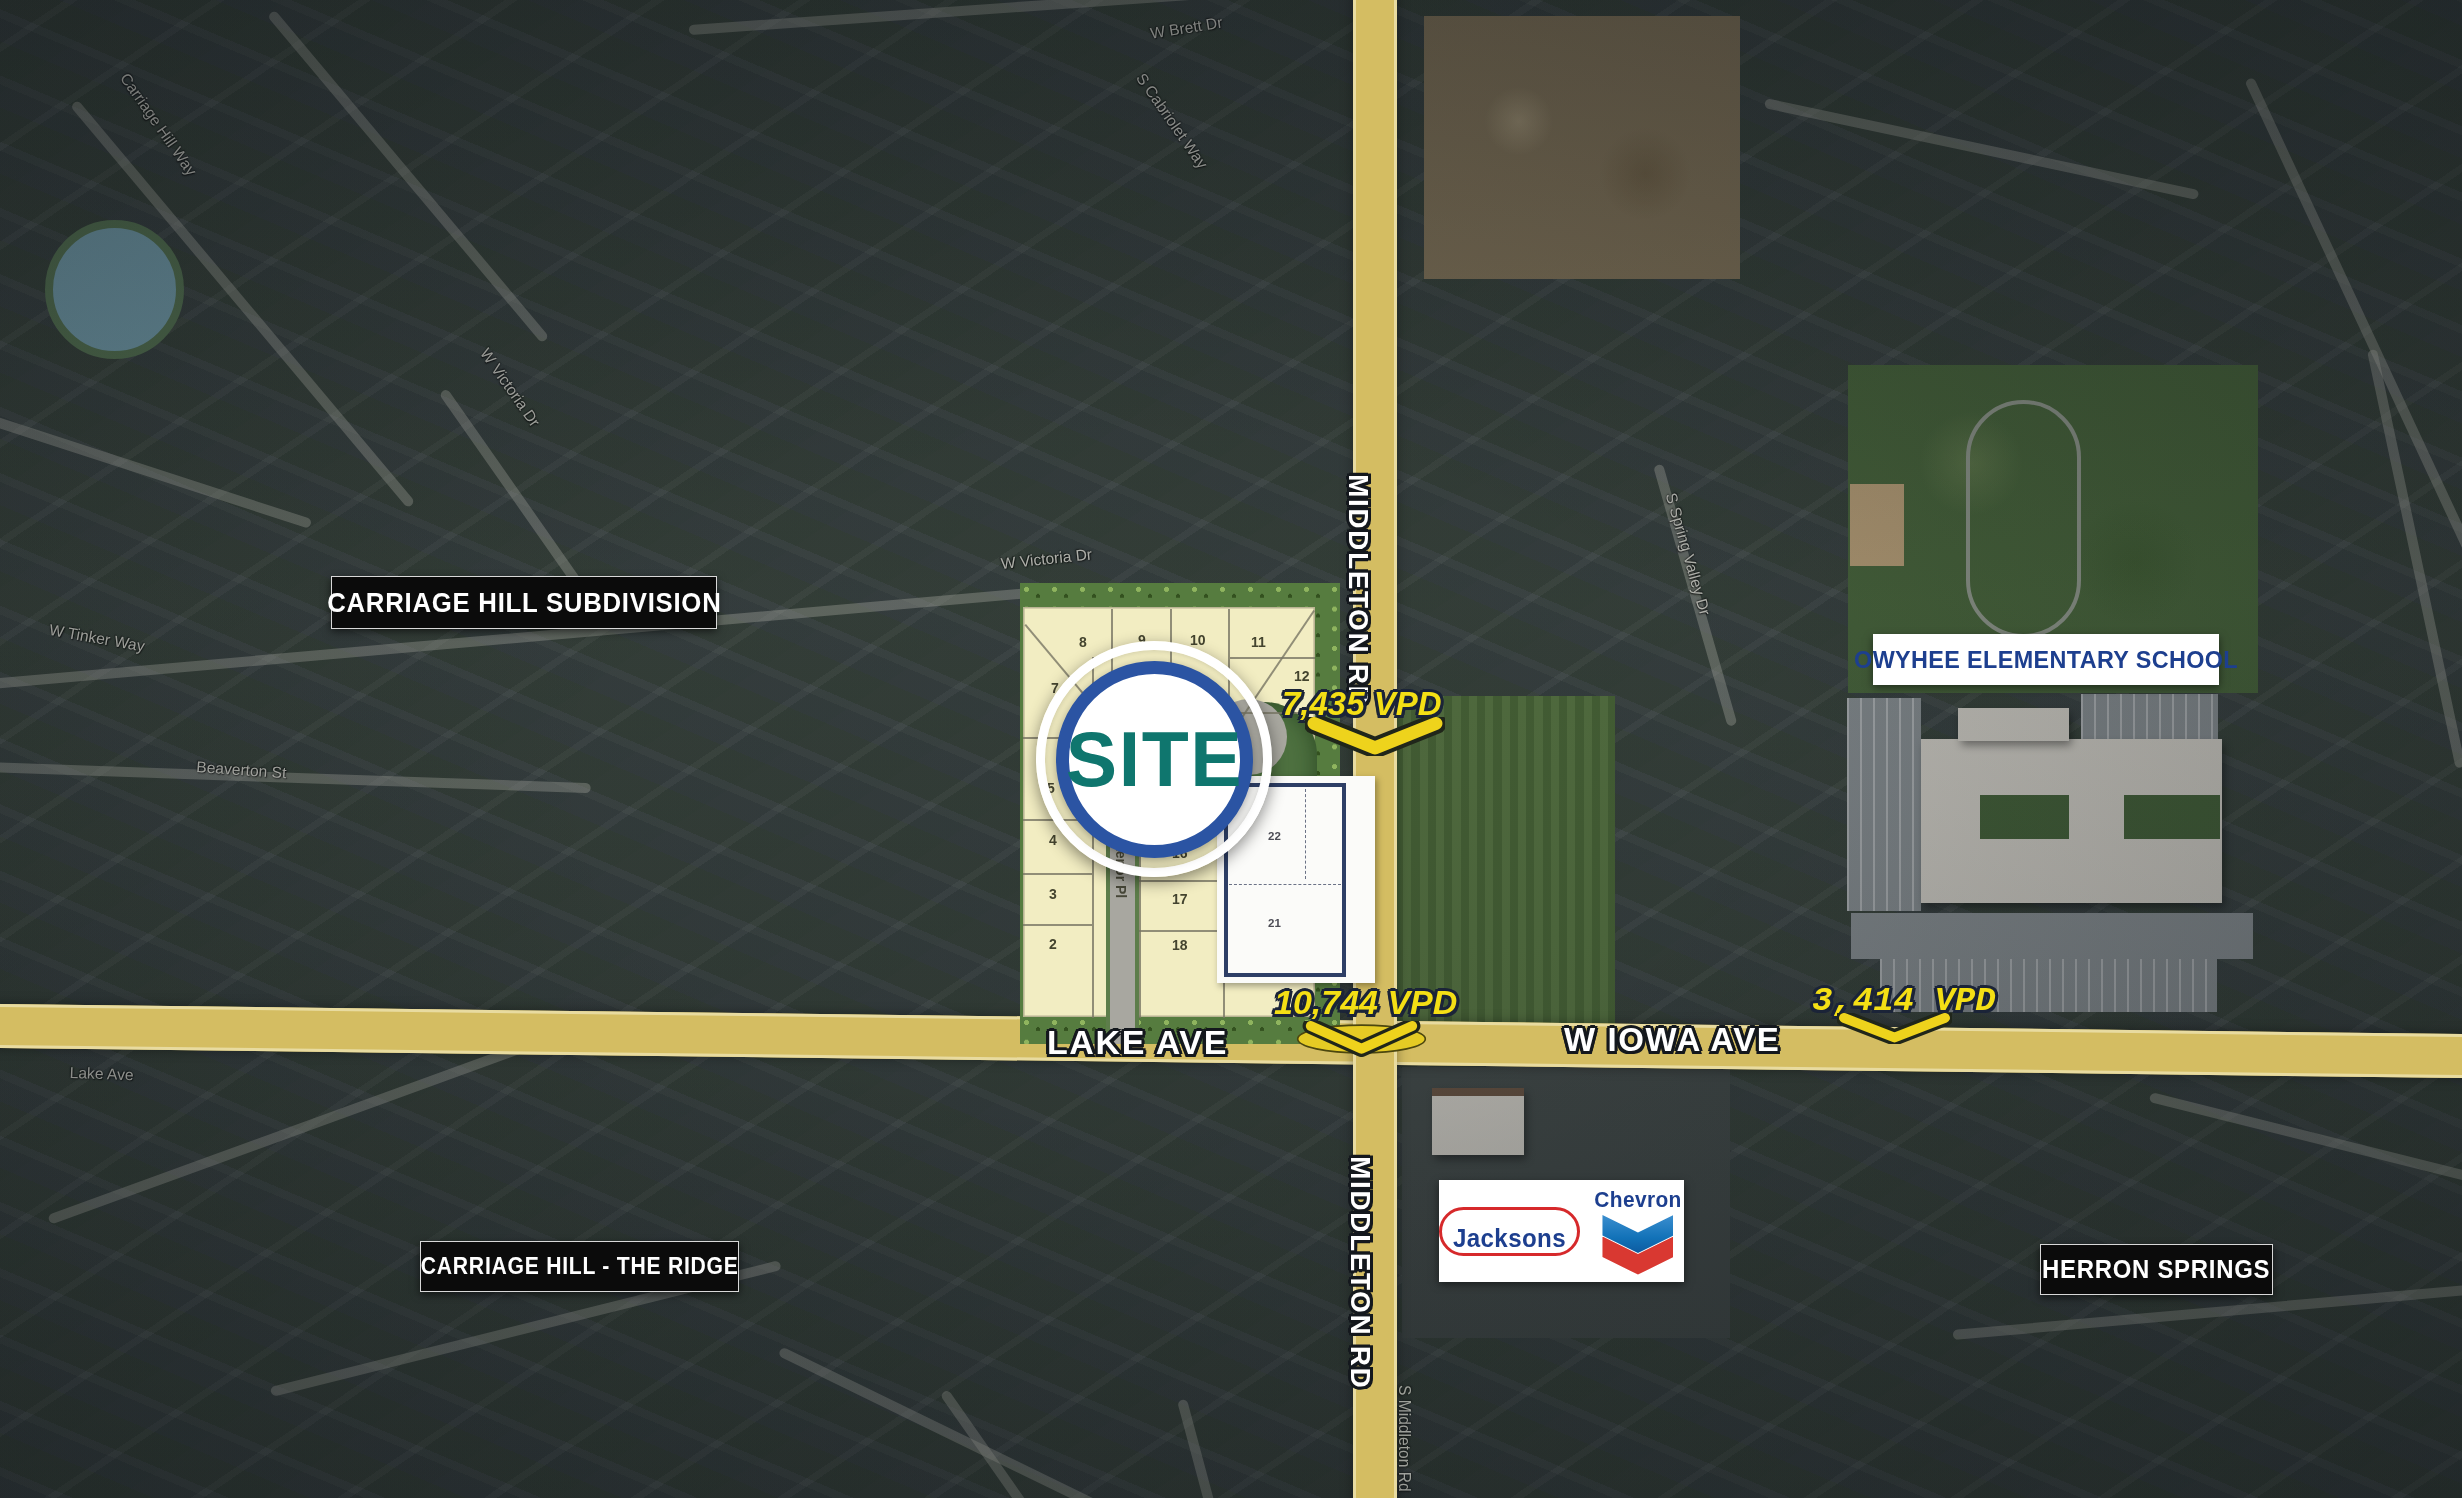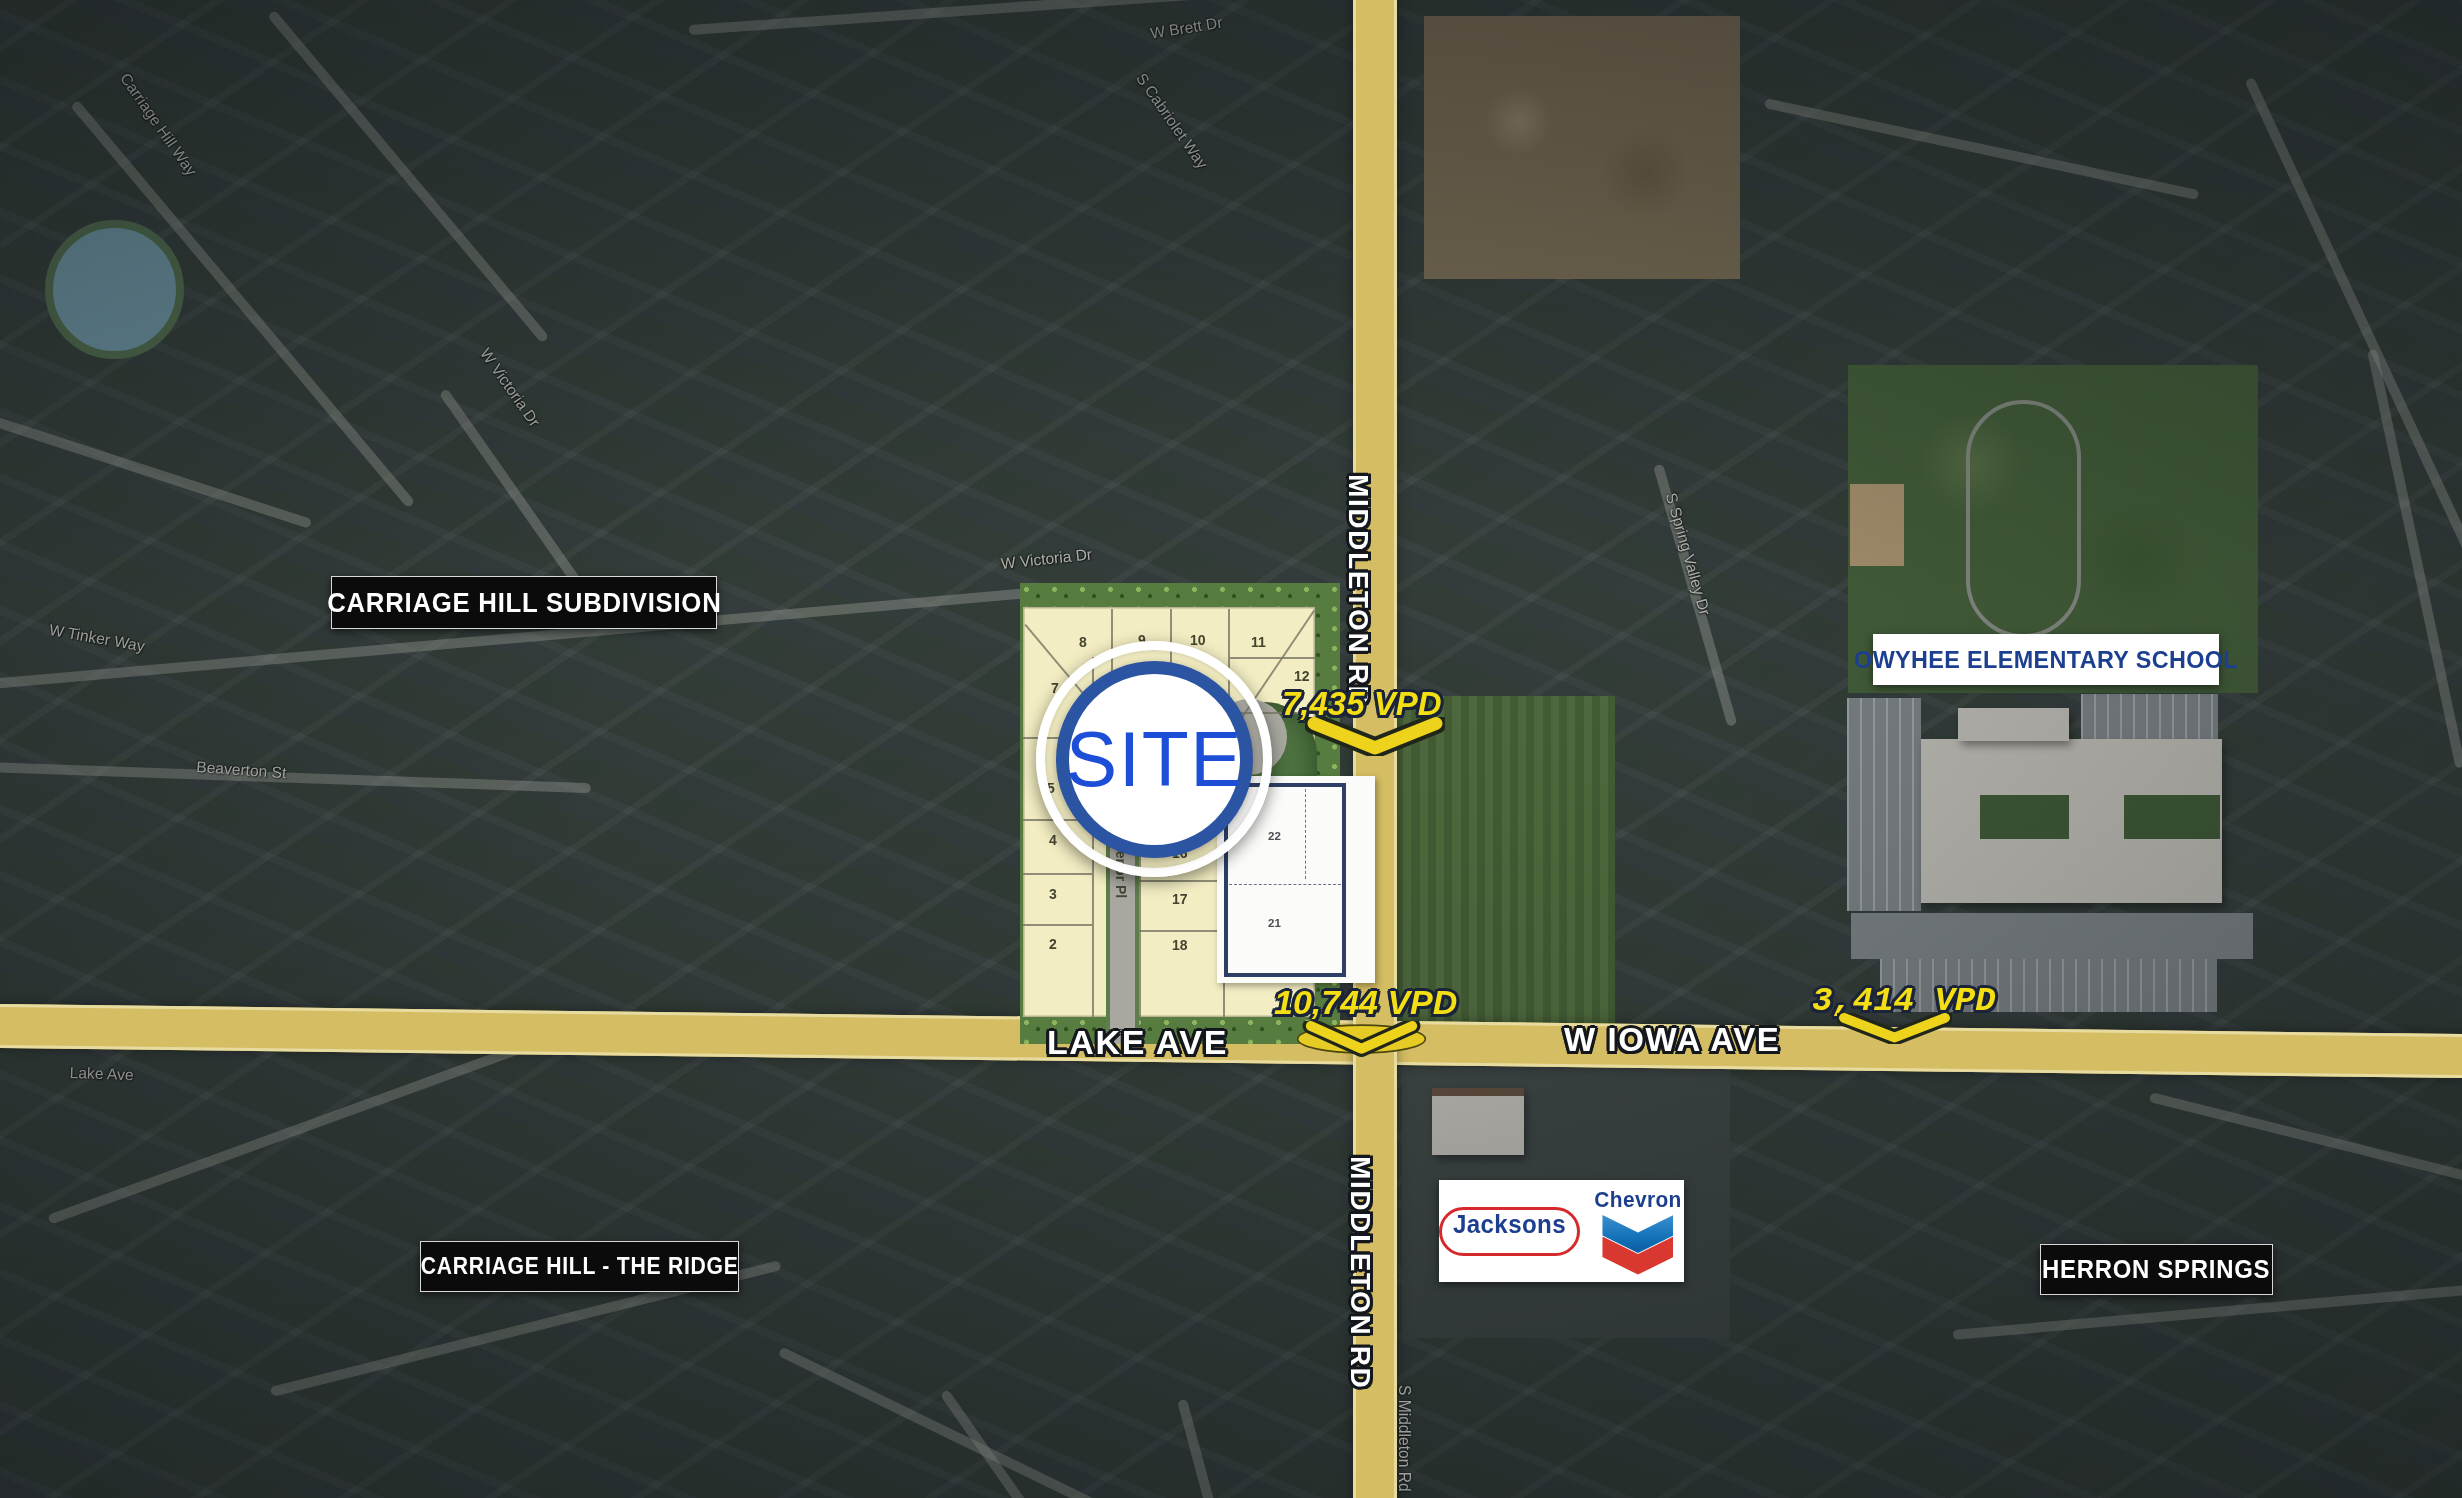--- a/index.html
+++ b/index.html
@@ -45,38 +45,38 @@
   .lenor-road{background:#a8a7a0;border-left:4.9px solid #5d7d4a;border-right:4.9px solid #5d7d4a;}
   .plat{background:#fbfbf9;box-shadow:1.6px 2.5px 6.6px rgba(0,0,0,.35);}
   .plat-inner{border:4.1px solid #2e3f66;}
   .plat-dash{border-top:1.6px dashed #6b7286;}
   .plat-num{font-size:11.5px;color:#4c4c55;font-weight:700;}
 
   
   .ring-outer{border:9.8px solid #fff;border-radius:50%;box-sizing:border-box;box-shadow:0 4.9px 16.4px rgba(0,0,0,.45), inset 0 0 6.6px rgba(0,0,0,.2);}
   .ring-inner{border:13px solid #2b54a3;background:#fff;border-radius:50%;box-sizing:border-box;
     display:flex;align-items:center;justify-content:center;box-shadow:0 3.3px 11.5px rgba(0,0,0,.35);}
-  .site-word{font-size:77px;font-weight:400;color:#1d4ed8;letter-spacing:1.6px;}
+  .site-word{font-size:77px;font-weight:700;color:#0f766e;letter-spacing:1.6px;}
 
   
   .black-label{background:#0b0b0b;border:1.6px solid #d8d8d8;color:#fff;display:flex;align-items:center;justify-content:center;
     font-weight:700;box-shadow:0 2.5px 8.2px rgba(0,0,0,.6);}
   .black-label span{transform:scaleX(.92);letter-spacing:0.8px;white-space:nowrap;}
   .white-label{background:#fff;display:flex;align-items:center;justify-content:center;font-weight:700;box-shadow:0 2.5px 8.2px rgba(0,0,0,.5);}
   .white-label span{transform:scaleX(.95);letter-spacing:0.4px;white-space:nowrap;color:#1d3f8f;}
 
   .vpd{--oc:#1b2438;font-style:italic;font-weight:900;color:#f4df15;white-space:nowrap;
     text-shadow:-2.5px -2.5px 0 var(--oc),2.5px -2.5px 0 var(--oc),-2.5px 2.5px 0 var(--oc),2.5px 2.5px 0 var(--oc),-3.3px 0 0 var(--oc),3.3px 0 0 var(--oc),0 -3.3px 0 var(--oc),0 3.3px 0 var(--oc);}
   .roadname{--oc:#14181d;font-weight:800;color:#fff;letter-spacing:1.6px;white-space:nowrap;
     text-shadow:-2.5px -2.5px 0 var(--oc),2.5px -2.5px 0 var(--oc),-2.5px 2.5px 0 var(--oc),2.5px 2.5px 0 var(--oc),-3.3px 0 0 var(--oc),3.3px 0 0 var(--oc),0 -3.3px 0 var(--oc),0 3.3px 0 var(--oc);}
   .rot90{transform:rotate(90deg);transform-origin:left top;}
 
   
   .jacksons-pill{border:3.3px solid #d6292b;border-radius:24.6px;color:#d6292b;font-weight:800;font-size:25.4px;
-    display:flex;align-items:flex-start;justify-content:center;letter-spacing:0.8px;}
+    display:flex;align-items:flex-end;justify-content:center;letter-spacing:0.8px;}
   .chev-word{color:#0e63ad;font-weight:800;font-size:22px;text-align:center;letter-spacing:0.4px;}
   .chev-shape{width:71px;height:38px;clip-path:polygon(0 0,50% 46%,100% 0,100% 54%,50% 100%,0 54%);}
   .chev-blue{background:linear-gradient(180deg,#3b8ecf 0%,#1272b8 60%,#0d5ba0 100%);}
   .chev-red{background:#d93831;}
 </style>
 </head>
 <body>
 
 <div class="canvas">
 

